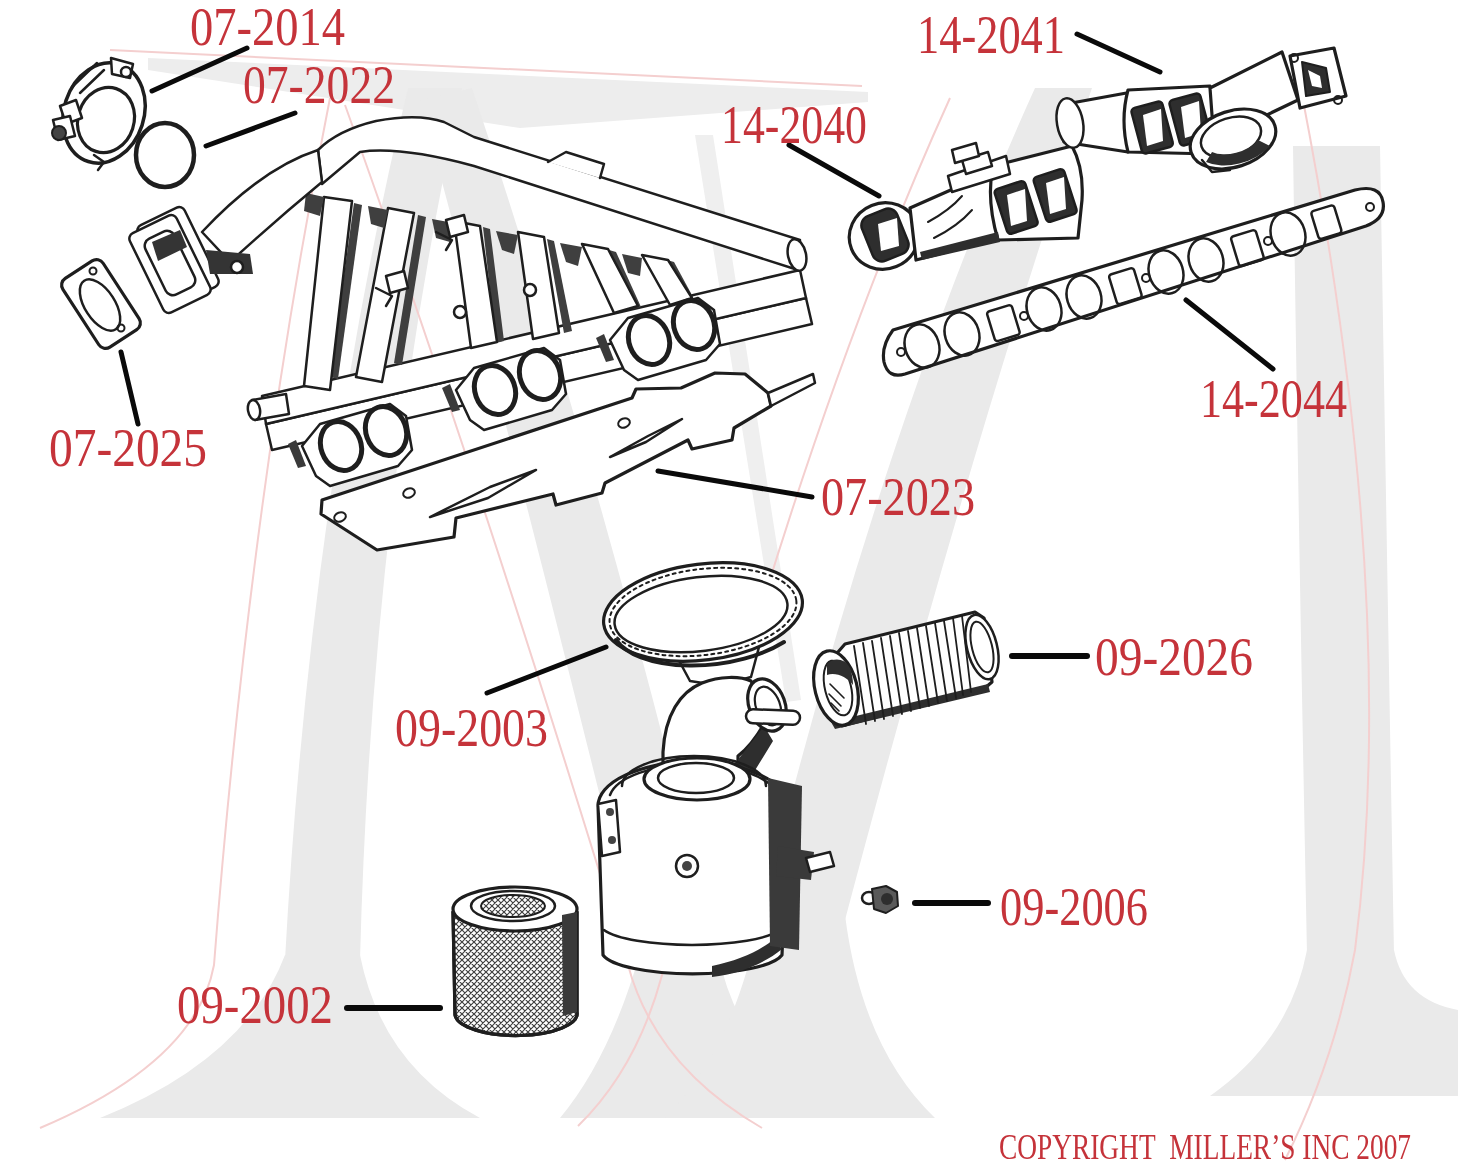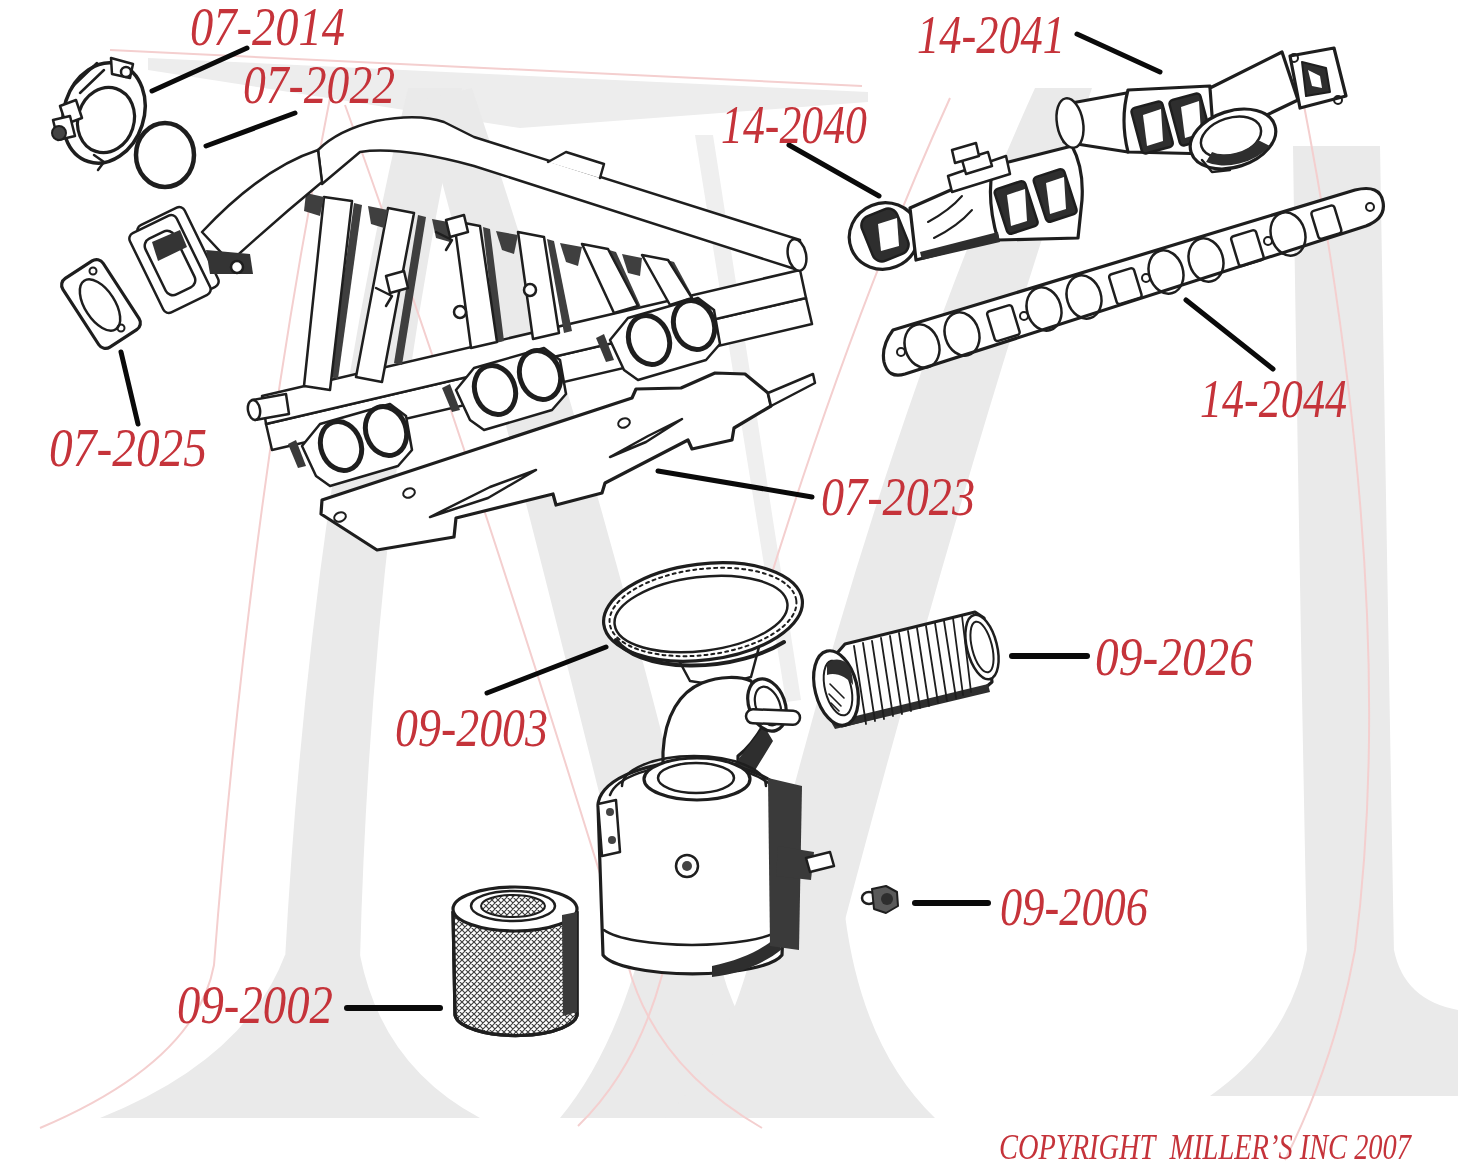--- a/index.html
+++ b/index.html
@@ -1,16 +1,16 @@
 <!DOCTYPE html>
 <html><head>
 <meta charset="utf-8">
 <style>
 html,body{margin:0;padding:0;background:#ffffff;}
-#page{position:relative;width:1458px;height:1172px;overflow:hidden;background:#3b82f6;font-style:italic;}
+#page{position:relative;width:1458px;height:1172px;overflow:hidden;background:#3b82f6;}
 svg{display:block}
 text{font-family:"Liberation Serif",serif;}
 </style>
 </head>
 <body>
 <div id="page">
 <svg width="1458" height="1172" viewBox="0 0 1458 1172">
 <rect x="0" y="0" width="1458" height="1172" fill="#ffffff"></rect>
 
 <g id="watermark">

